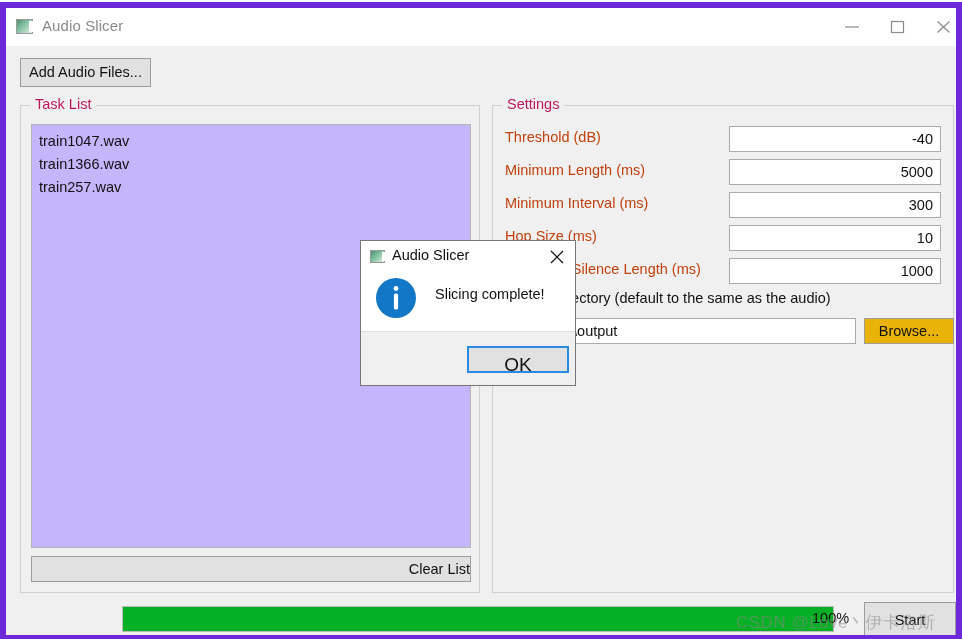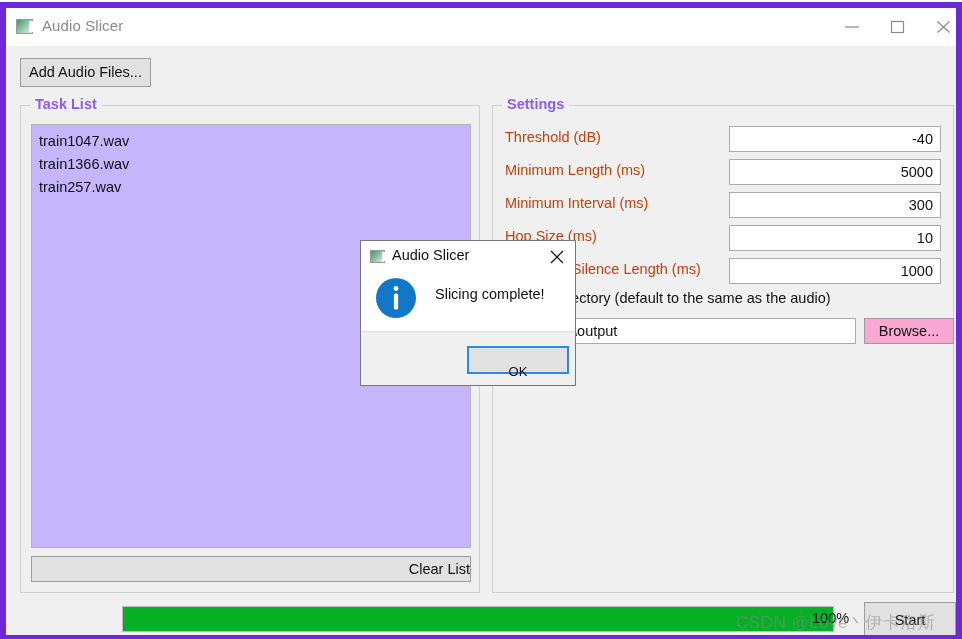--- a/index.html
+++ b/index.html
@@ -90,23 +90,22 @@
     box-sizing: border-box;
     background: transparent;
   }
   .group-title {
     position: absolute;
     top: -10px;
     left: 9px;
     background: #f0f0f0;
     padding: 0 5px;
     font-size: 14.5px;
-    color: #8b5cf6;
-    white-space: nowrap;
-    font-weight: bold;
+    color: #be185d;
+    white-space: nowrap;
   }
   #grp-tasklist {
     left: 14px; top: 97px;
     width: 460px; height: 488px;
   }
   #grp-settings {
     left: 486px; top: 97px;
     width: 462px; height: 488px;
   }
 
@@ -193,21 +192,21 @@
     font-size: 14.5px;
     color: #111;
     text-align: left;
     padding: 0 5px;
     outline: none;
   }
   #browse-button {
     position: absolute;
     left: 371px; top: 212px;
     width: 90px; height: 26px;
-    background: #f9a8d4;
+    background: #eab308;
     border: 1px solid #9d9d9d;
     box-sizing: border-box;
     font-family: "Liberation Sans", sans-serif;
     font-size: 14.5px;
     color: #111;
     text-align: center;
     line-height: 24px;
     cursor: default;
     padding: 0;
   }
@@ -350,26 +349,26 @@
     border-top: 1px solid #dfdfdf;
   }
   #dlg-ok {
     position: absolute;
     left: 106px; top: 14px;
     width: 102px; height: 27px;
     background: #e1e1e1;
     border: 2px solid #2a8ae0;
     box-sizing: border-box;
     font-family: "Liberation Sans", sans-serif;
-    font-size: 13px;
+    font-size: 19px;
     color: #111;
     text-align: center;
     line-height: 23px;
     cursor: default;
-    padding: 12px;
+    padding: 5px;
   }
 </style>
 </head>
 <body>
 
 <div id="app-window">
 
   <div id="titlebar">
     <div id="title-icon"></div>
     <div id="title-text">Audio Slicer</div>

